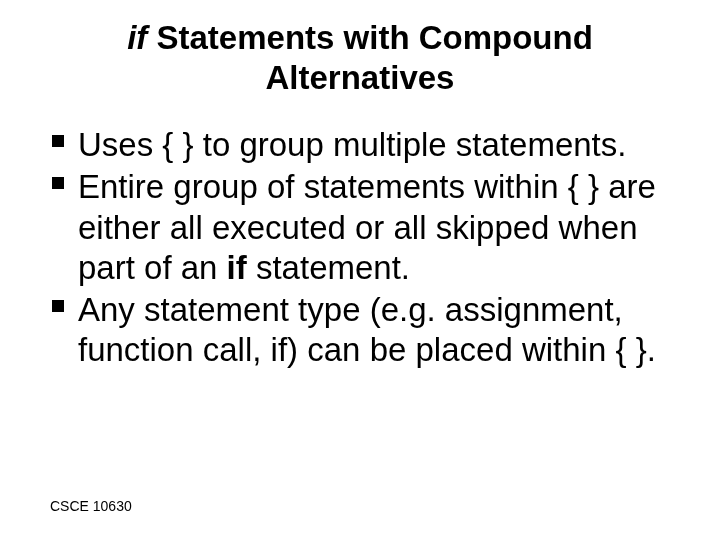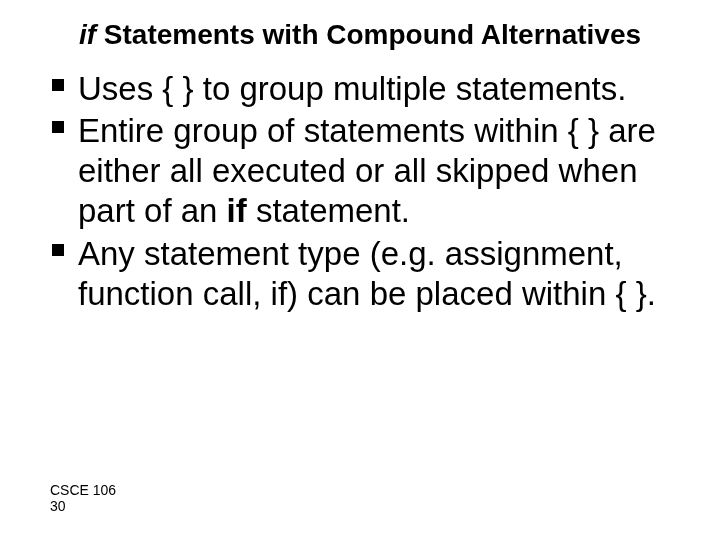--- a/index.html
+++ b/index.html
@@ -14,23 +14,23 @@
     }
     .slide {
       width: 100%;
       height: 100%;
       padding: 18px 50px 0 50px;
       position: relative;
     }
     .title {
       text-align: center;
       font-weight: bold;
-      font-size: 28px;
+      font-size: 33px;
       line-height: 1.2;
-      margin-bottom: 17px;
+      margin-bottom: 28px;
     }
     .title-italic {
       font-style: italic;
     }
     .bullets {
       list-style: none;
       padding-left: 0;
     }
     .bullets li {
       position: relative;
@@ -50,21 +50,20 @@
     }
     .bold { font-weight: bold; }
     .footer {
       position: absolute;
       bottom: 26px;
       left: 50px;
       right: 50px;
       display: flex;
       justify-content: flex-start;
       font-size: 14px;
-      flex-direction: column;
     }
   </style>
 </head>
 <body>
 
 <div class="slide">
   <h1 class="title">
     <span class="title-italic">if</span><span> Statements with Compound Alternatives</span>
   </h1>
 

